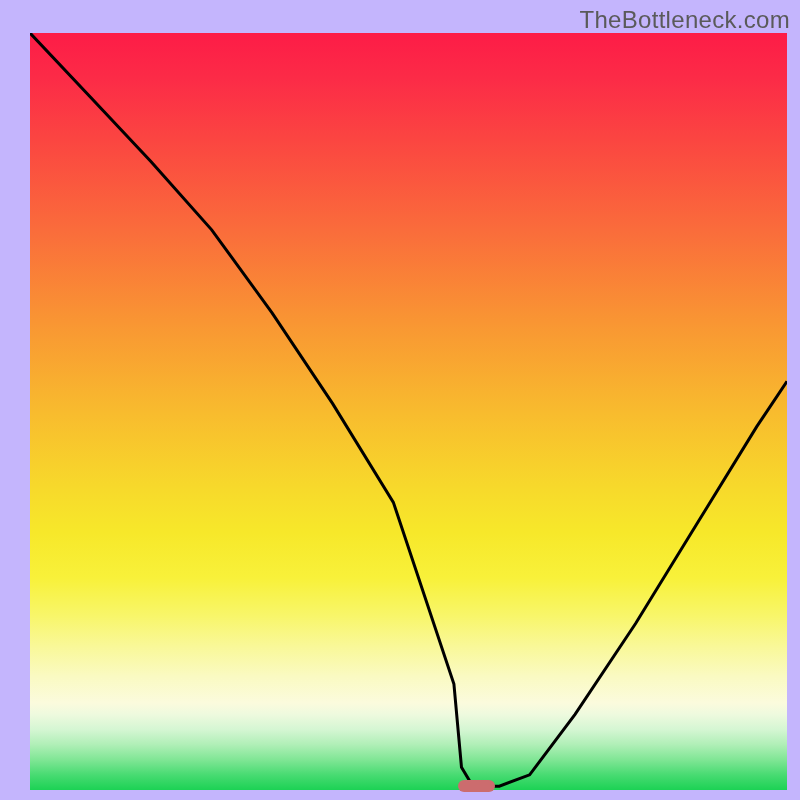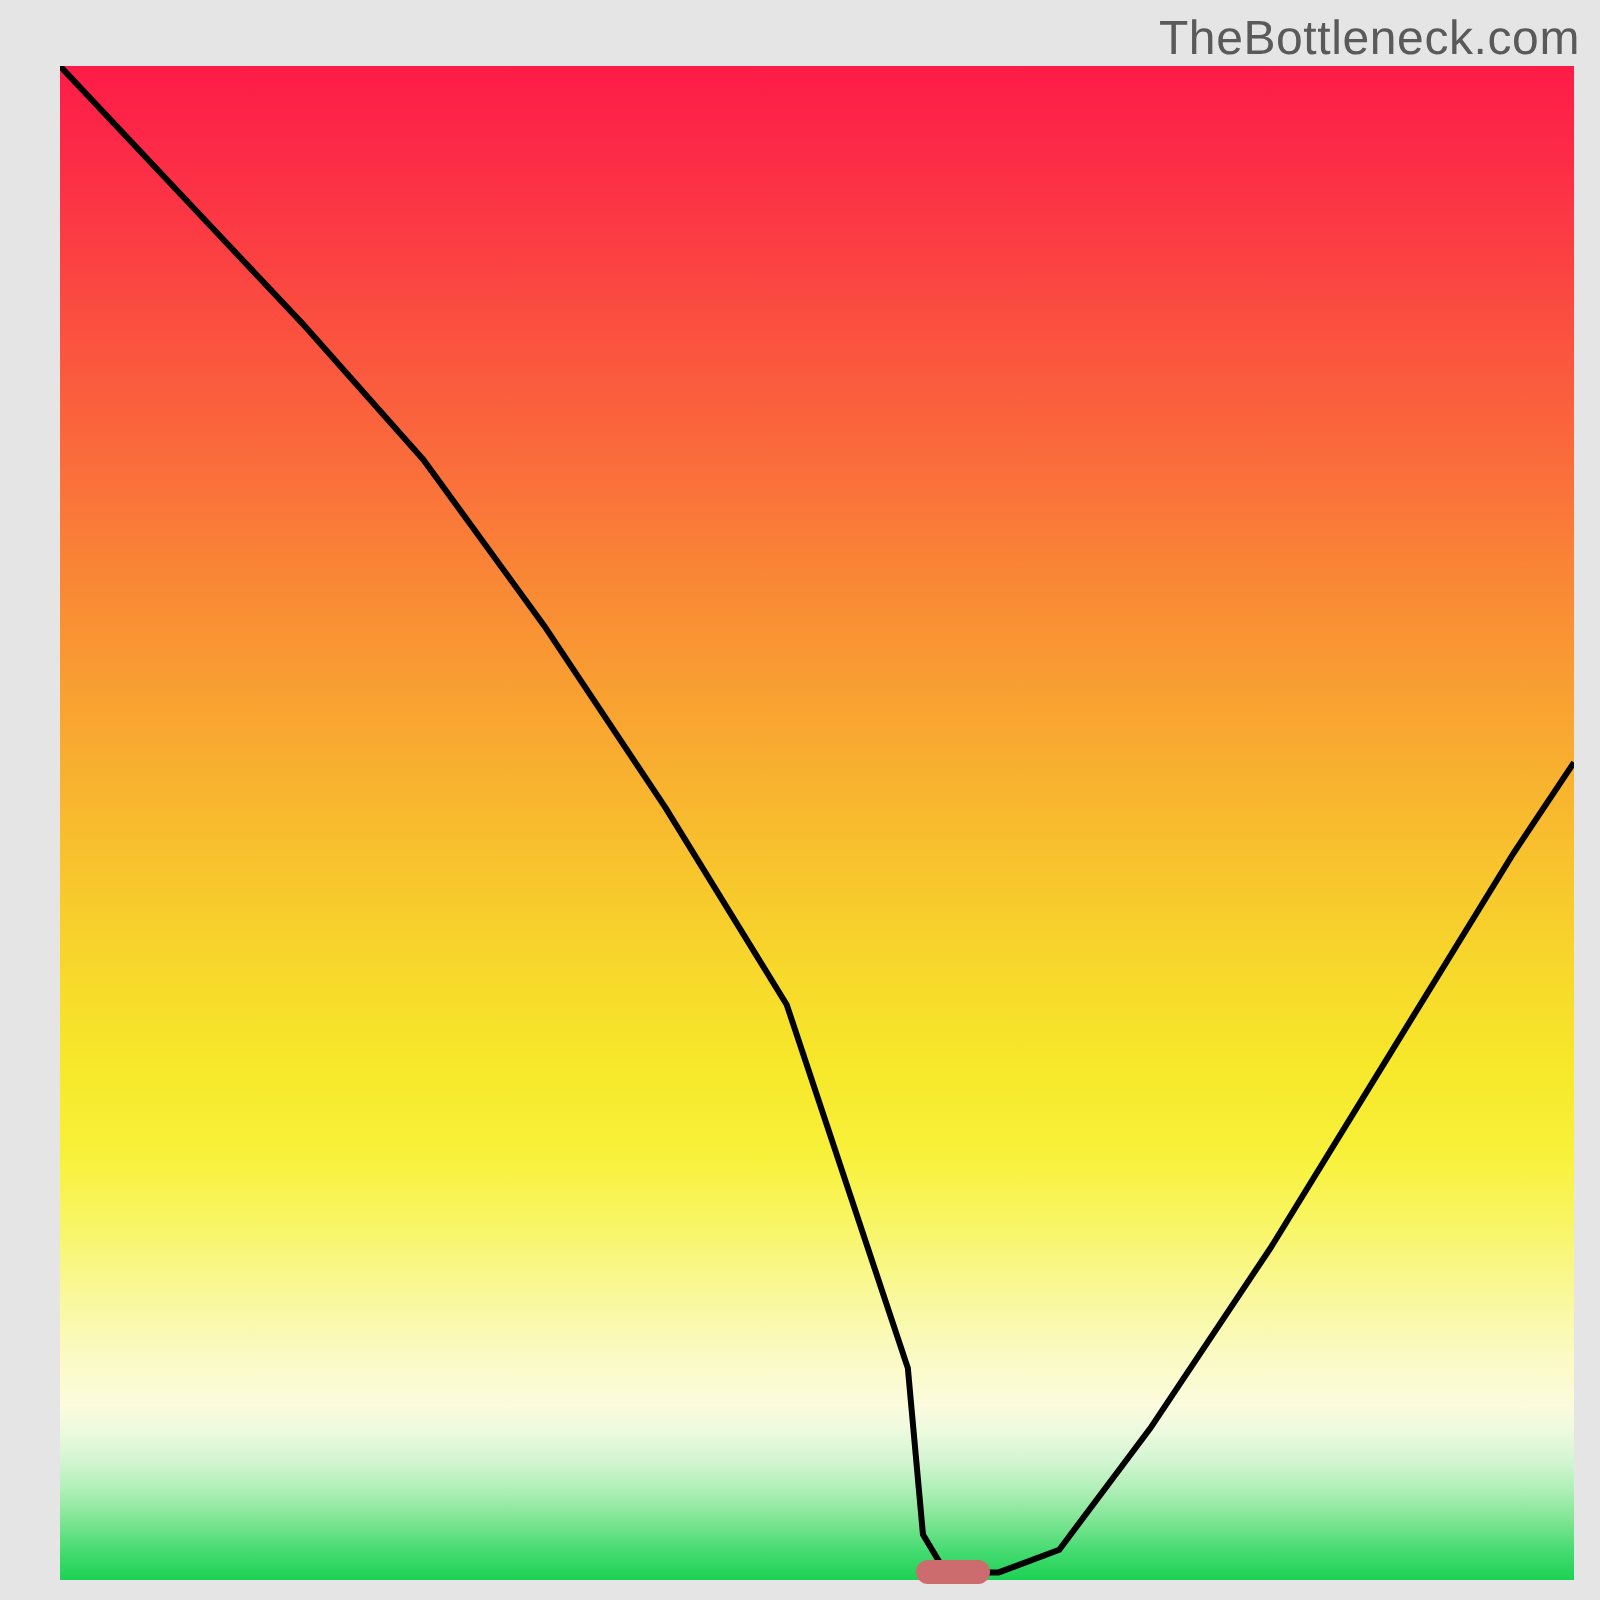--- a/index.html
+++ b/index.html
@@ -7,21 +7,21 @@
     padding: 0;
     background: #000;
     width: 800px;
     height: 800px;
     overflow: hidden;
   }
   .container {
     position: relative;
     width: 800px;
     height: 800px;
-    background: #e5e5e5;
+    background: #c4b5fd;
   }
   .watermark {
     position: absolute;
     top: 6px;
     right: 10px;
     color: #5a5a5a;
     font-family: Arial, Helvetica, sans-serif;
     font-size: 24px;
     font-weight: 500;
     letter-spacing: 0.3px;

